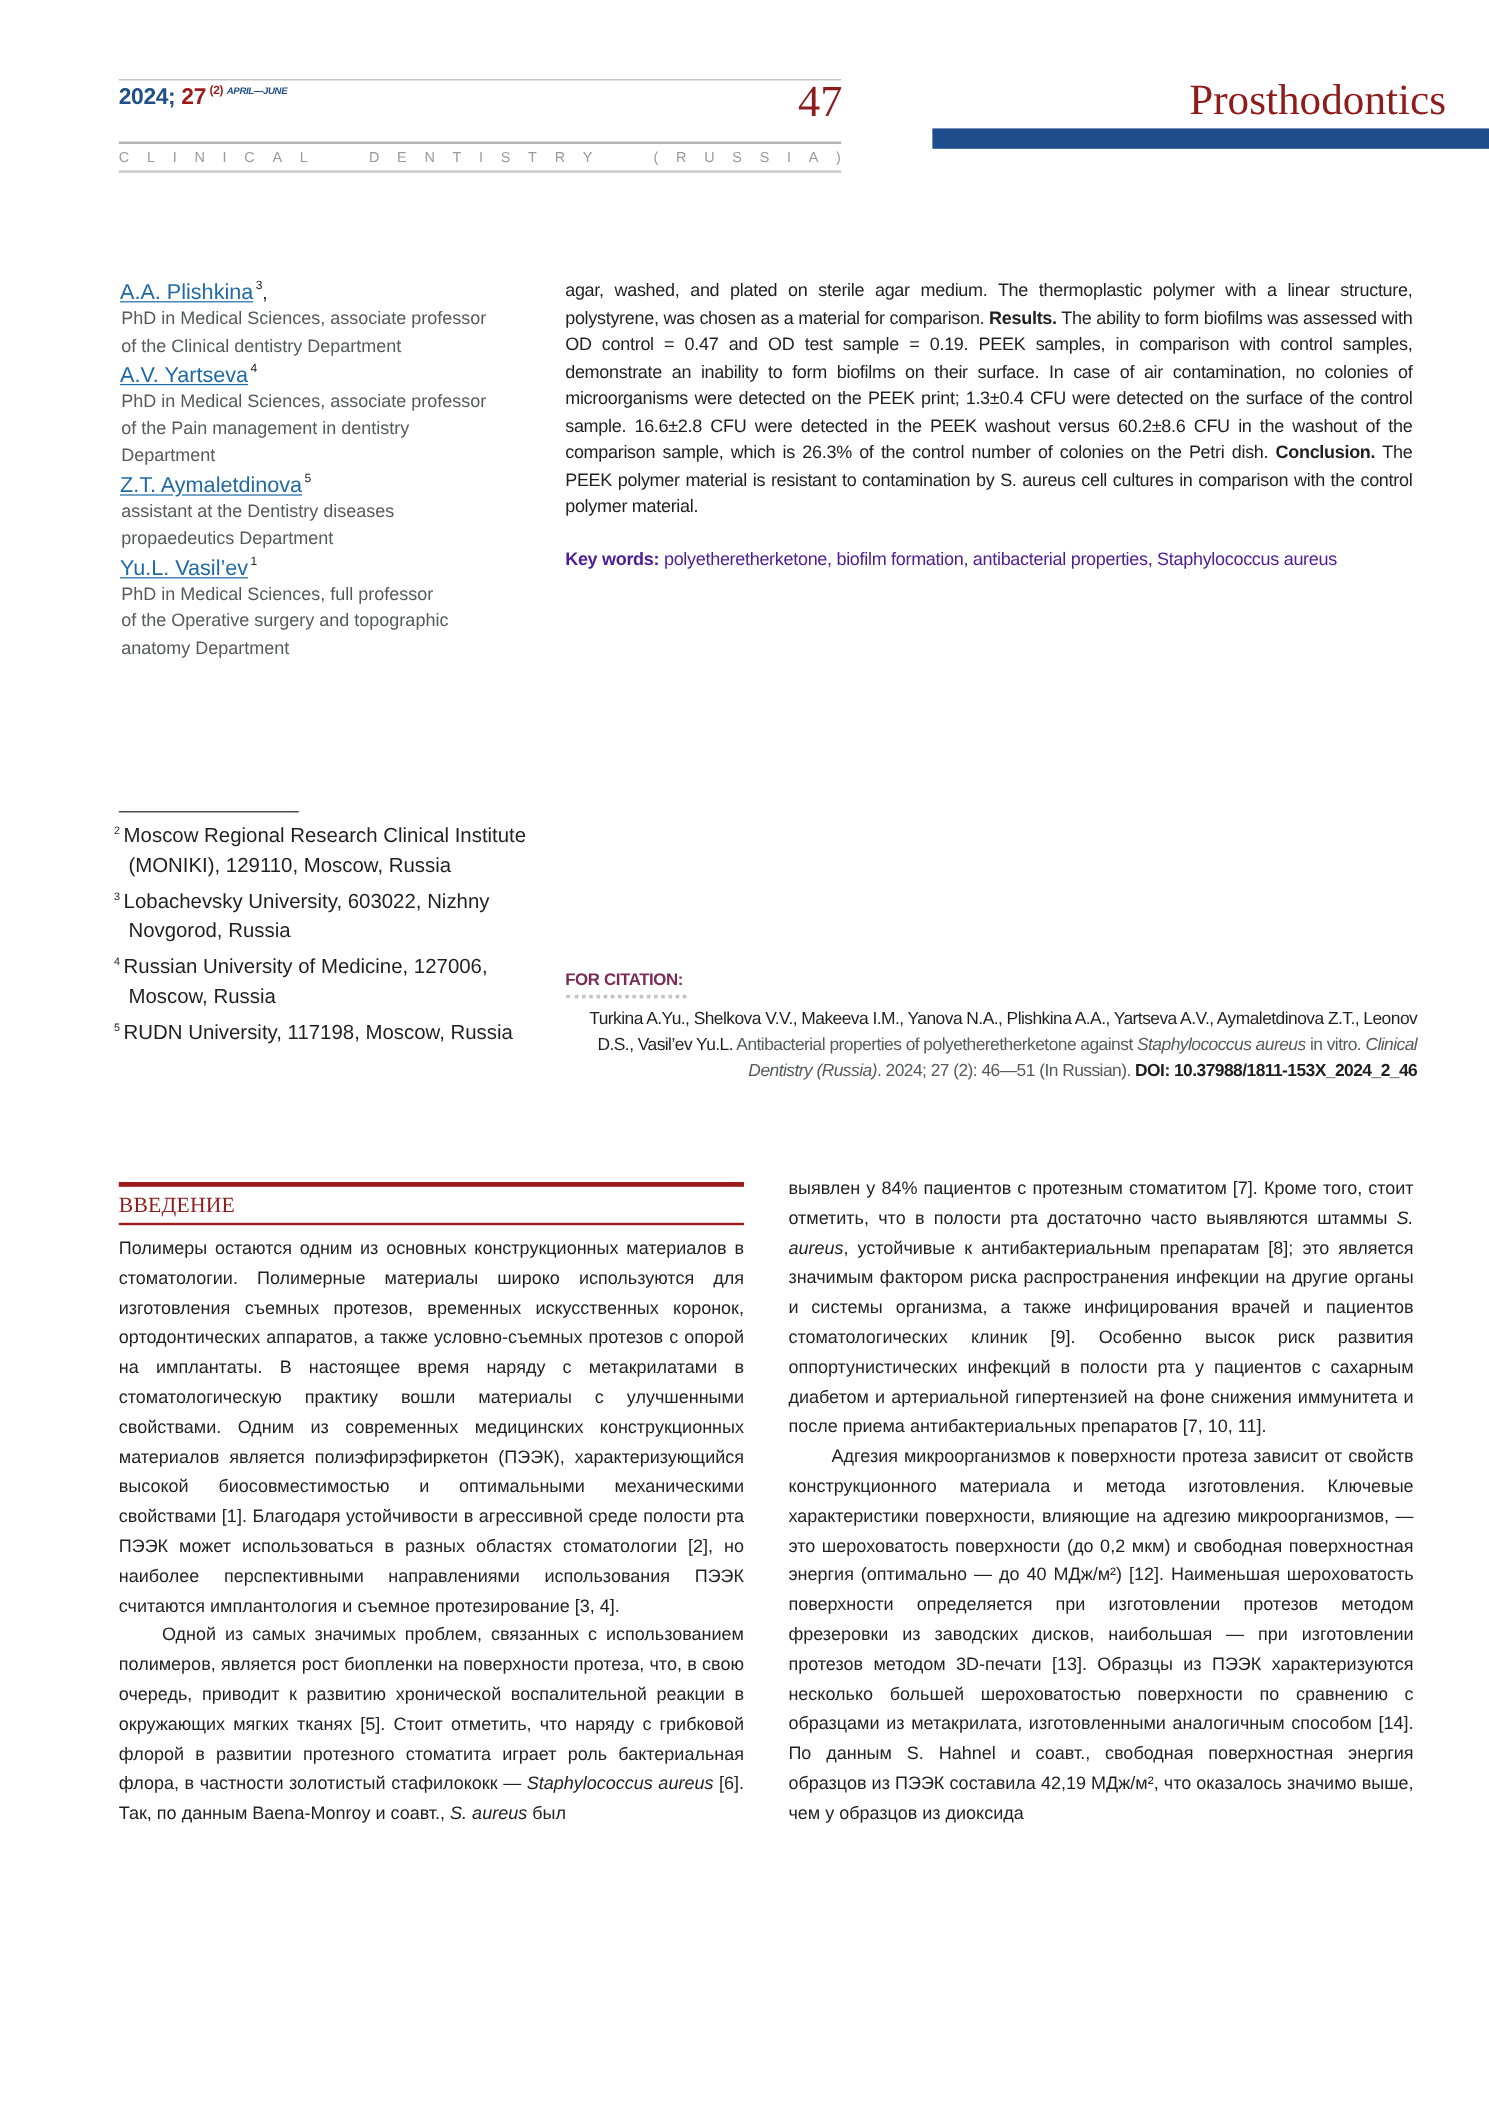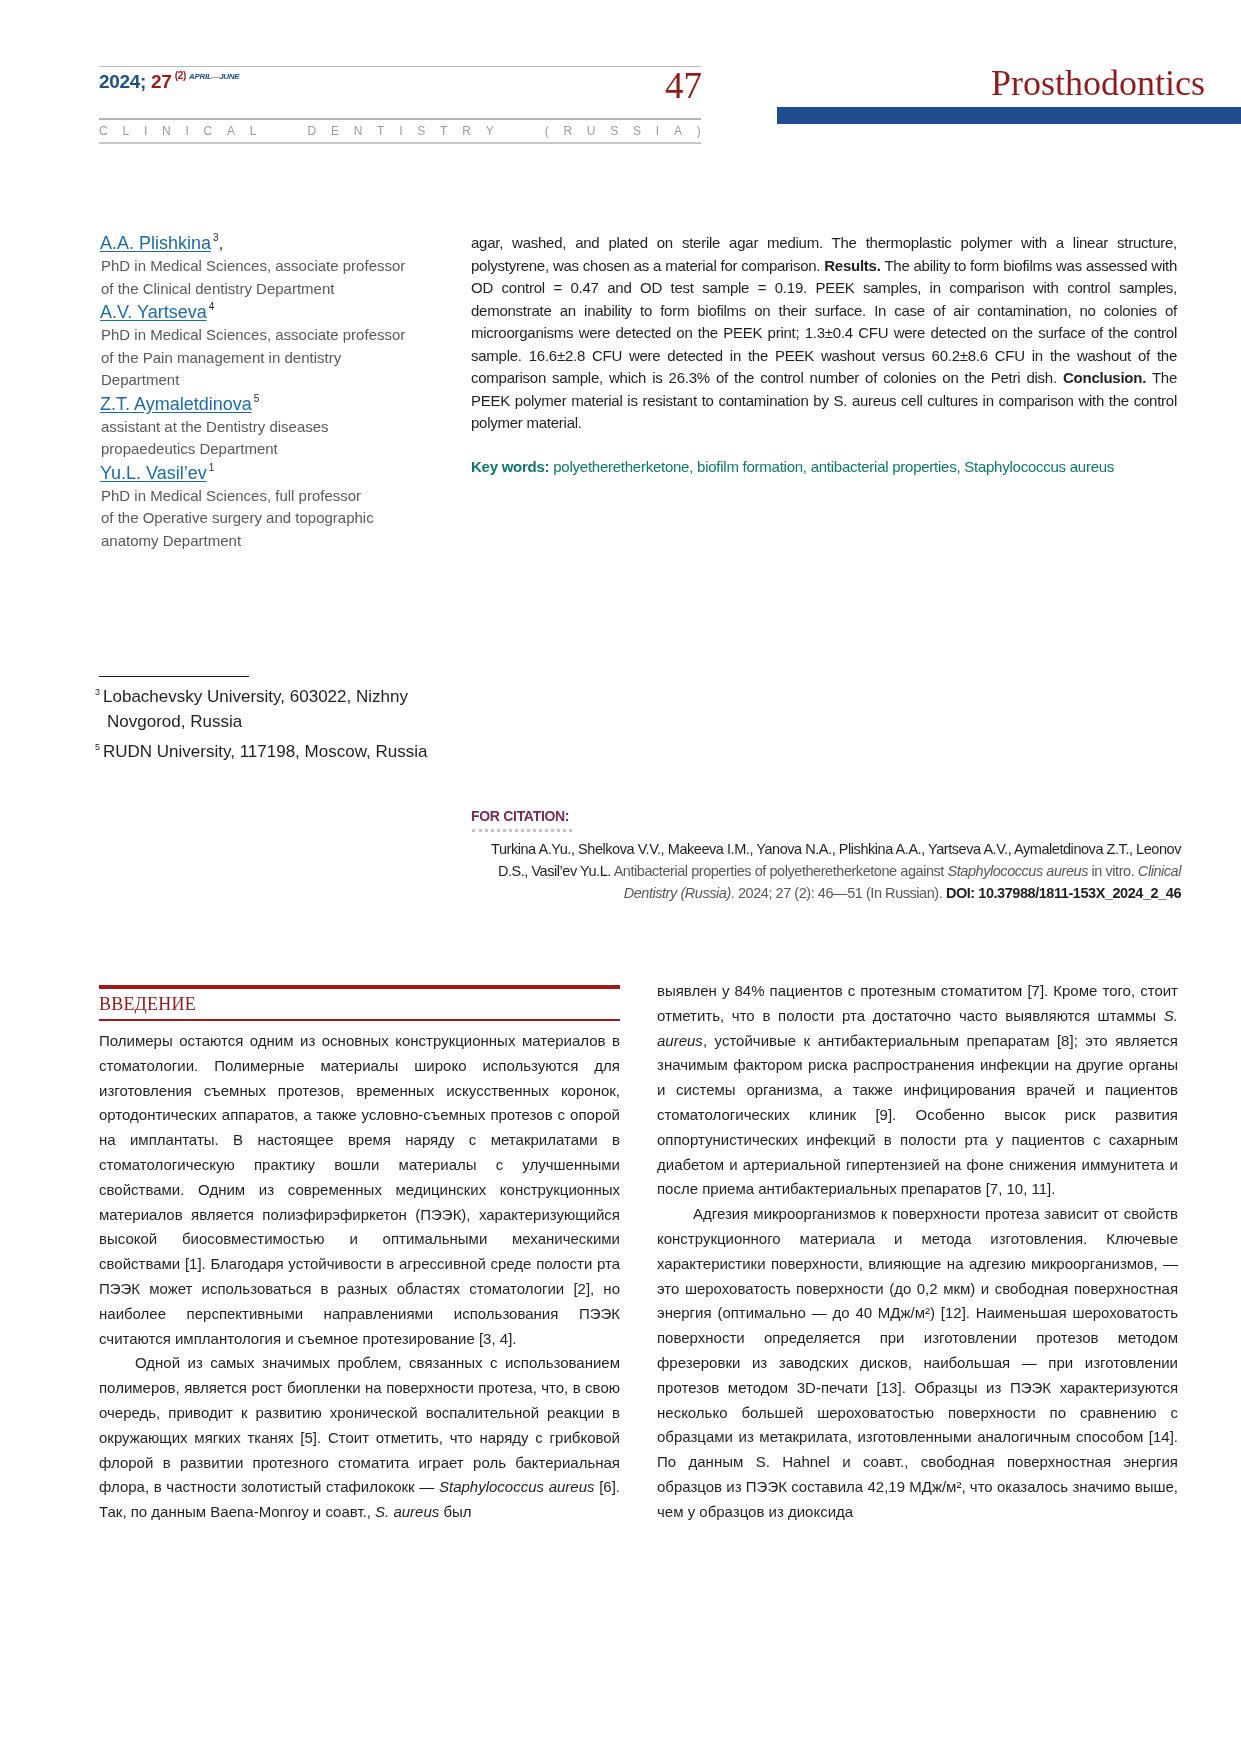--- a/index.html
+++ b/index.html
@@ -28,21 +28,21 @@
   .author-desc { font-size: 15px; color: #58595b; line-height: 22.5px; margin: 0 0 0 1px; }
 
   .aff-rule { position: absolute; left: 99px; top: 676px; width: 150px; height: 1px; background: #231f20; }
   .affs { position: absolute; left: 95px; top: 680px; width: 360px; font-family: "Liberation Sans", sans-serif; font-size: 17px; line-height: 24.8px; color: #231f20; }
   .aff { padding-left: 12px; text-indent: -12px; }
   .aff sup { font-size: 9px; vertical-align: 7px; margin-right: 3px; }
 
   
   .abstract { position: absolute; left: 471px; top: 232px; width: 706px; font-family: "Liberation Sans", sans-serif; font-size: 15px; line-height: 22.5px; color: #231f20; text-align: justify; letter-spacing: -0.25px; }
   .abstract b { font-weight: bold; }
-  .keywords { position: absolute; left: 471px; top: 456px; width: 706px; font-family: "Liberation Sans", sans-serif; font-size: 15px; line-height: 22.5px; color: #0f766e; letter-spacing: -0.25px; }
+  .keywords { position: absolute; left: 471px; top: 456px; width: 706px; font-family: "Liberation Sans", sans-serif; font-size: 15px; line-height: 22.5px; color: #4c1d95; letter-spacing: -0.25px; }
 
   .cite-label { position: absolute; left: 471px; top: 808px; font-family: "Liberation Sans", sans-serif; font-weight: bold; font-size: 14px; color: #7b2b57; letter-spacing: -0.3px; }
   .cite-dots { position: absolute; left: 472px; top: 829px; width: 100px; height: 3px; border-top: 3px dotted #c4c4c4; }
   .citation { position: absolute; left: 471px; top: 838px; width: 710px; font-family: "Liberation Sans", sans-serif; font-size: 14.5px; line-height: 22px; color: #231f20; letter-spacing: -0.45px; text-align: right; }
   .citation .title { color: #58595b; }
   .citation i { color: #58595b; }
   .citation .doi { font-weight: bold; }
 
   
   .sec-rule-thick { position: absolute; left: 99px; top: 985px; width: 521px; height: 4px; background: #9b1b1b; }
@@ -120,21 +120,23 @@
     <div class="author-block">
       <div><span class="author-name">Yu.L. Vasil’ev</span><span class="author-sup">1</span></div>
       <div class="author-desc">PhD in Medical Sciences, full professor</div>
       <div class="author-desc">of the Operative surgery and topographic</div>
       <div class="author-desc">anatomy Department</div>
     </div>
   </div>
 
 <div class="aff-rule"></div>
 <div class="affs" id="affs">
+    <div class="aff"><sup>2</sup><span>Moscow Regional Research Clinical Institute (MONIKI), 129110, Moscow, Russia</span></div>
     <div class="aff"><sup>3</sup><span>Lobachevsky University, 603022, Nizhny Novgorod, Russia</span></div>
+    <div class="aff"><sup>4</sup><span>Russian University of Medicine, 127006, Moscow, Russia</span></div>
     <div class="aff"><sup>5</sup><span>RUDN University, 117198, Moscow, Russia</span></div>
   </div>
 
 <div class="abstract">
   <span>agar, washed, and plated on sterile agar medium. The thermoplastic polymer with a linear structure, polystyrene, was chosen as a material for comparison.</span>
   <b>Results.</b>
   <span>The ability to form biofilms was assessed with OD control = 0.47 and OD test sample = 0.19. PEEK samples, in comparison with control samples, demonstrate an inability to form biofilms on their surface. In case of air contamination, no colonies of microorganisms were detected on the PEEK print; 1.3±0.4 CFU were detected on the surface of the control sample. 16.6±2.8 CFU were detected in the PEEK washout versus 60.2±8.6 CFU in the washout of the comparison sample, which is 26.3% of the control number of colonies on the Petri dish.</span>
   <b>Conclusion.</b>
   <span>The PEEK polymer material is resistant to contamination by S. aureus cell cultures in comparison with the control polymer material.</span>
 </div>

